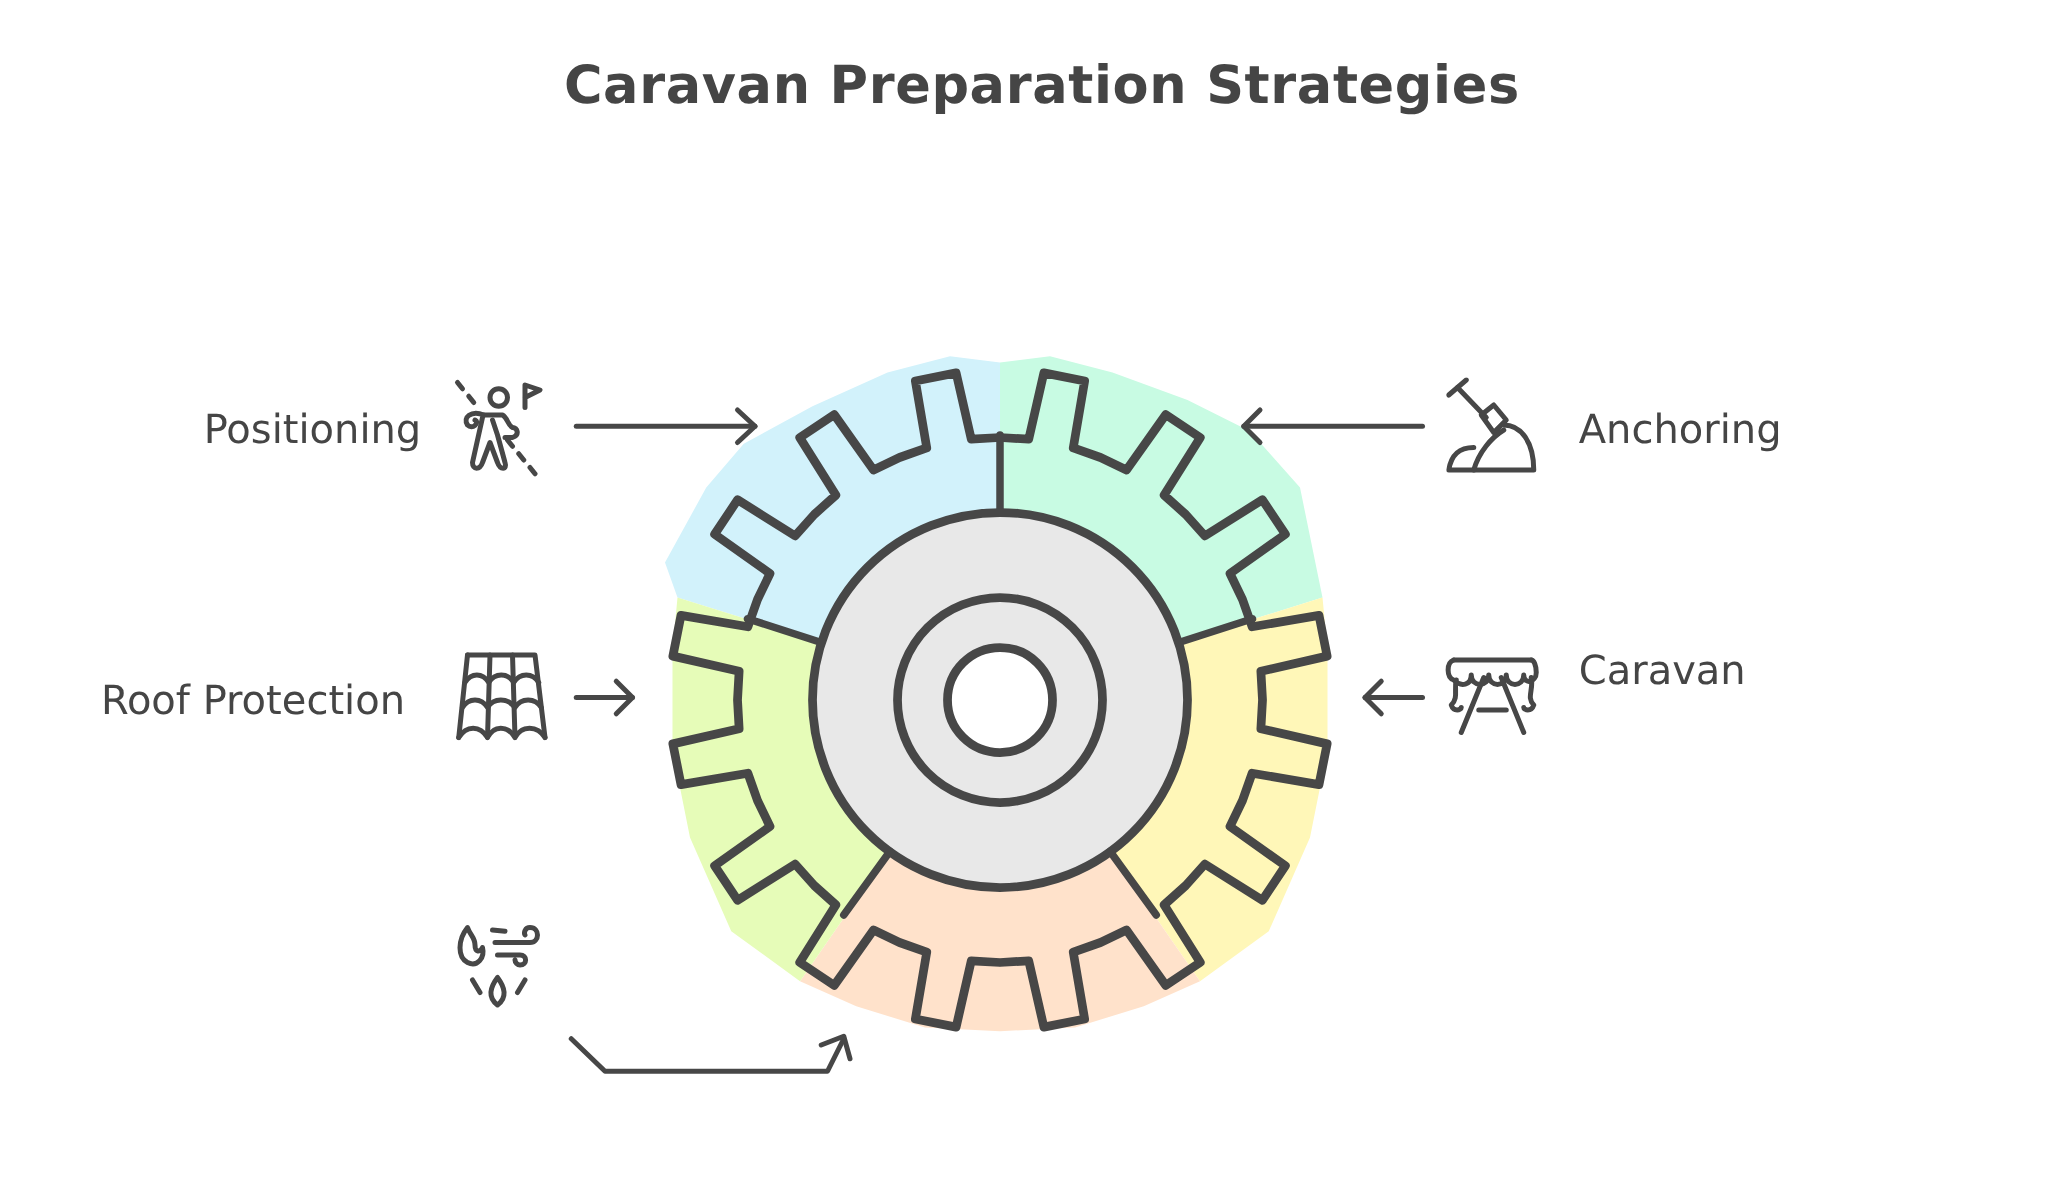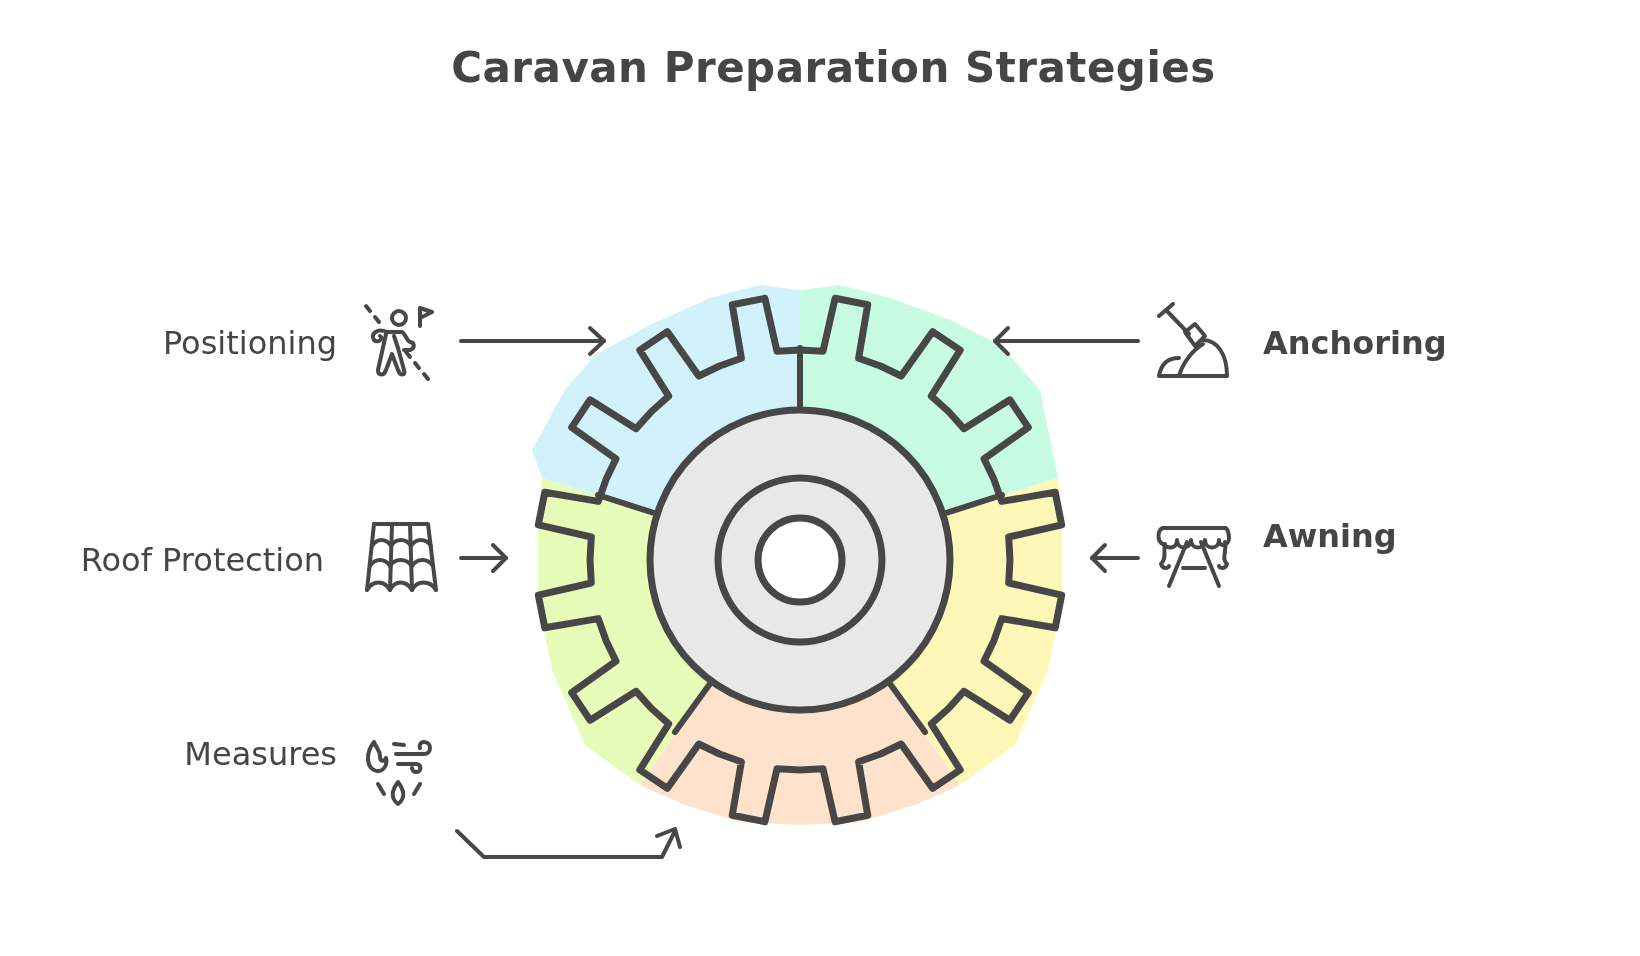--- a/index.html
+++ b/index.html
@@ -6,21 +6,21 @@
     body { width: 1640px; height: 956px; position: relative; overflow: hidden;
            font-family: "DejaVu Sans", "Liberation Sans", sans-serif; color: #444444; }
     .title { position: absolute; left: 0; width: 1603px; top: 38px; text-align: center;
              font-family: "DejaVu Sans", sans-serif; font-weight: bold; font-size: 42px;
              line-height: 60px; color: #454545; letter-spacing: 0.5px; margin-left: 32px; }
     .title span { display: block; }
     .label { position: absolute; font-family: "DejaVu Sans", sans-serif; font-size: 32px;
              line-height: 46px; color: #454545; white-space: nowrap; }
     .label span { display: block; }
     .label.right-align { text-align: right; }
-    .label.left-align { text-align: right; font-weight: bold; }
+    .label.left-align { text-align: right; }
     .icon { position: absolute; }
     svg.layer { position: absolute; left: 0; top: 0; }
   </style>
 </head>
 <body>
 
 <div class="title">
   <span>Caravan Preparation Strategies</span>
 </div>
 
@@ -75,28 +75,27 @@
   </g>
 </svg>
 
 <div class="label right-align" style="right:1303px; top:320px;">
   <span>Positioning</span>
 </div>
 <div class="label right-align" style="right:1316px; top:537px;">
   <span>Roof Protection</span>
 </div>
 <div class="label right-align" style="right:1303px; top:731px;">
-  <span>Measures</span>
 </div>
 
 <div class="label left-align" style="left:1263px; top:320px;">
   <span>Anchoring</span>
 </div>
 <div class="label left-align" style="left:1263px; top:513px;">
-  <span>Awning</span>
+  <span>Caravan</span>
 </div>
 
 <svg class="icon" style="left:362px; top:302px;" width="80" height="80" viewBox="0 0 80 80">
   <g fill="none" stroke="#474747" stroke-width="4" stroke-linecap="round" stroke-linejoin="round">
     <circle cx="37" cy="16" r="7"></circle>
     <path d="M58,24 L58,6 L70,10 L58,16"></path>
     <path d="M4,4 L8,9 M13,15 L17,20"></path>
     <path d="M44,50 L48,55 M53,61 L57,66 M62,72 L66,77"></path>
     <path d="M25,30 C15,26 8,32 12,38 C16,42 22,36 18,34"></path>
     <path d="M25,30 L40,30 C44,32 44,38 48,40 C52,40 54,46 48,48 L42,48"></path>

